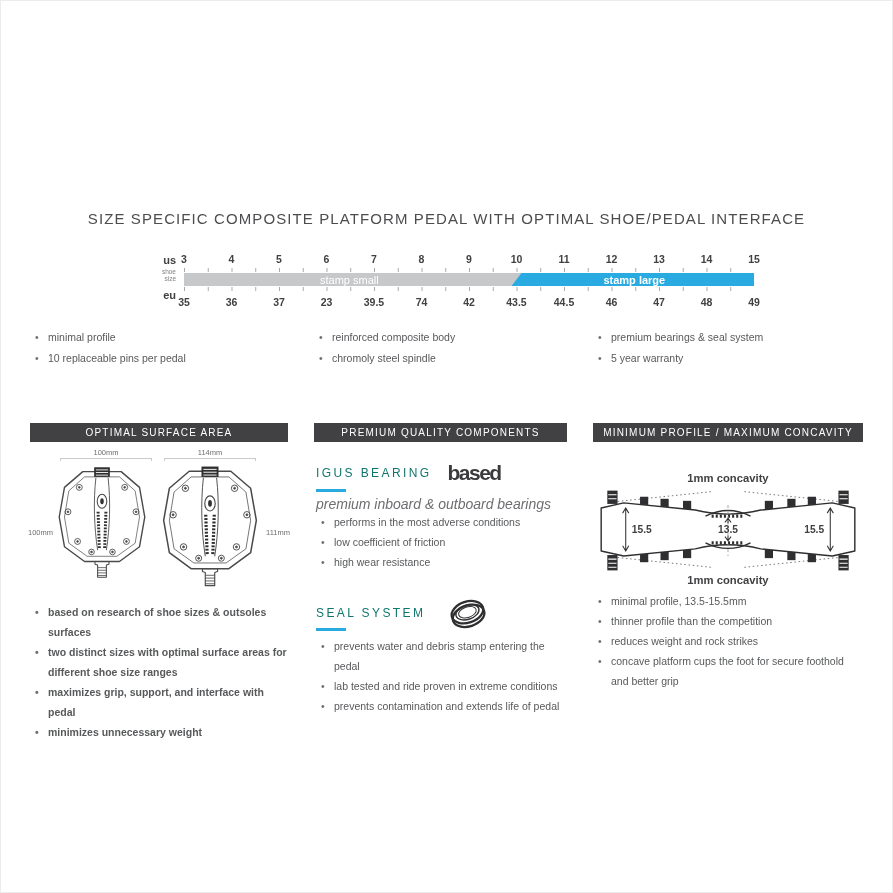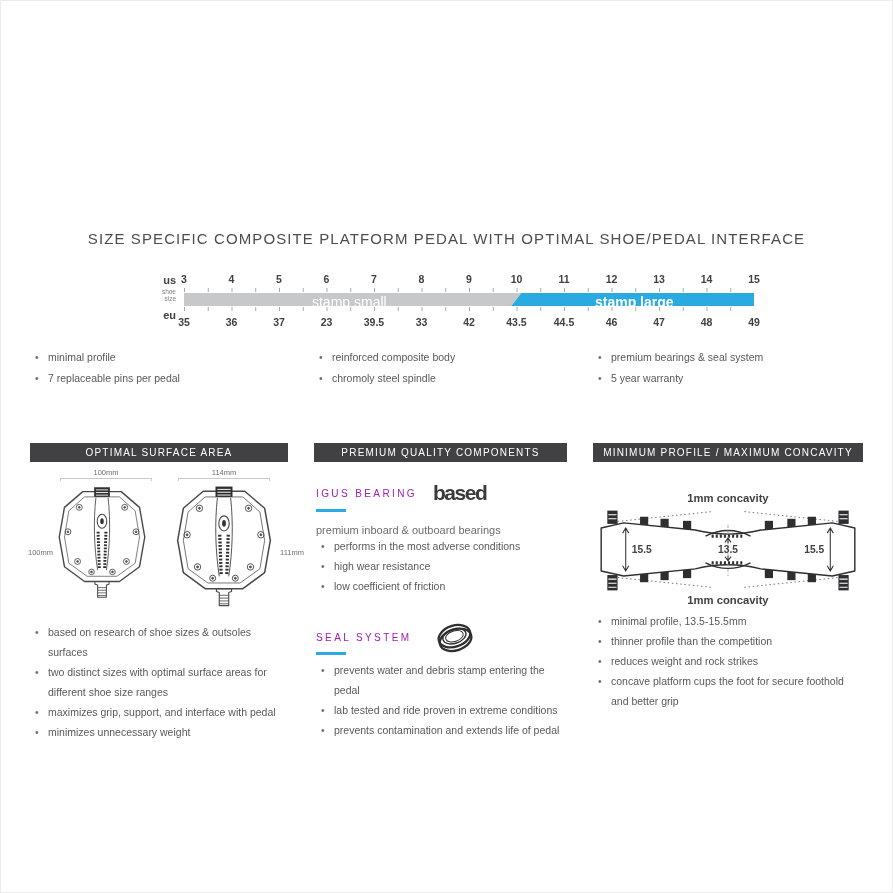--- a/index.html
+++ b/index.html
@@ -1,72 +1,72 @@
 <!DOCTYPE html>
 <html><head>
 <meta charset="utf-8">
 <style>
   * { box-sizing: border-box; }
   html,body { margin:0; padding:0; background:#fff; }
   body { width:893px; height:893px; font-family:"Liberation Sans", sans-serif; color:#58595b; }
   .page { position:relative; width:893px; height:893px; background:#fff; box-shadow: inset 0 0 0 1px #ececec; overflow:hidden; }
 
   
-  .title { padding-top:210px; text-align:center; font-size:15px; letter-spacing:1.1px; color:#4d4d4f; font-weight:400;margin-top:20px; }
+  .title { padding-top:210px; text-align:center; font-size:15px; letter-spacing:1.1px; color:#4d4d4f; font-weight:400; }
 
   
   .chart { position:relative; margin:28px 0 4px 142px; width:620px; height:50px; }
   .chart .rlabel { position:absolute; left:0; width:34px; text-align:right; color:#414042; }
   .rlabel.us  { top:-1px; font-size:11px; font-weight:700; }
   .rlabel.shoe{ top:13px; font-size:6.5px; line-height:7px; color:#808285; font-weight:400; }
   .rlabel.eu  { top:34px; font-size:11px; font-weight:700; }
   .scale { position:absolute; left:42px; top:0; width:570px; height:50px; }
   .nums { position:absolute; left:0; right:0; height:11px; }
   .nums span { position:absolute; transform:translateX(-50%); font-size:10.5px; font-weight:700; color:#414042; white-space:nowrap; }
   .nums-us { top:-2px; }
   .nums-eu { bottom:-2px; }
   .ticks { position:absolute; left:0; right:0; height:4px;
            background-image:linear-gradient(90deg,#a7a9ac 0,#a7a9ac 1px,transparent 1px);
            background-size:calc(100%/24) 100%; background-repeat:repeat-x; }
   .ticks-top { top:13px; } .ticks-bot { top:32px; }
   .bar { position:absolute; top:18px; left:0; right:0; height:13px; background:#c7c8ca; overflow:hidden; }
   .bar-large { position:absolute; top:0; bottom:0; left:calc(58.333% - 5px); right:0; background:#29abe2;
                clip-path:polygon(10px 0, 100% 0, 100% 100%, 0 100%); }
-  .bar-label { position:absolute; top:1px; color:#fff; font-size:14px; transform:translateX(-50%); white-space:nowrap; }
+  .bar-label { position:absolute; top:1px; color:#fff; font-size:11px; transform:translateX(-50%); white-space:nowrap; }
   .bl-small { left:29%; } .bl-large { left:79%;font-weight:bold; }
 
   
   .grid3 { display:grid; grid-template-columns:258px 253px 270px; column-gap:26px; margin:0 30px; }
   .features { margin-top:22px; }
   ul.bullets { list-style:none; margin:0; padding:0 0 0 5px; }
   ul.bullets li { position:relative; padding-left:13px; font-size:10.5px; line-height:21px; color:#58595b; }
   ul.bullets li::before { content:"\2022"; position:absolute; left:0; top:0; color:#6d6e71; }
   ul.bullets.tight li { line-height:20px; }
 
   
   .sections { margin-top:54px; align-items:start; }
   .sec-header { background:#414042; color:#fff; height:19px; line-height:19px; text-align:center;
                 font-size:10px; letter-spacing:1.2px; font-weight:400; }
 
   
-  .pedals { display:flex; gap:14px; padding:6px 0 0 24px; height:160px; }
+  .pedals { display:flex; padding:6px 0 0 24px; height:160px; }
   .pedal-fig { position:relative; width:104px; }
   .fig-dim-top { text-align:center; font-size:7.5px; color:#6d6e71; line-height:9px; }
   .fig-dim-line { height:3px; border-top:1px solid #c9cacc; border-left:1px solid #c9cacc; border-right:1px solid #c9cacc; margin:1px 6px 2px; }
   .fig-side { position:absolute; top:52%; font-size:7.5px; color:#6d6e71; }
   .fig-side.left { left:-26px; } .fig-side.right { right:-28px; }
-  .surface-bullets { margin-top:14px; }
+  .surface-bullets { margin-top:14px;font-weight:bold; }
 
   
   .sub-block { margin-top:22px; padding-left:2px; }
   .sub-head-row { display:flex; align-items:center; gap:16px; }
-  .sub-heading { font-size:10px; letter-spacing:2.4px; color:#a21caf; font-weight:400; }
+  .sub-heading { font-size:12px; letter-spacing:2.4px; color:#0f766e; font-weight:400; }
   .igus-logo { font-weight:700; font-size:21px; letter-spacing:-1.5px; color:#3b3b3d; line-height:18px; }
   .accent-underline { width:30px; height:3px; background:#29abe2; margin:7px 0 0; }
-  .igus-subtitle { font-size:11px; color:#6d6e71; margin-top:12px; }
+  .igus-subtitle { font-style:italic; font-size:14px; color:#6d6e71; margin-top:4px; }
   .sub-bullets { margin-top:10px; }
   .seal-block { margin-top:26px; }
   .seal-icon { margin-top:-6px; }
 
   
   .profile-svg { display:block; margin-top:28px; }
   .profile-bullets { margin-top:30px; }
 </style>
 </head>
 <body>
@@ -142,36 +142,36 @@
         <div class="bar-label bl-small">stamp small</div>
         <div class="bar-label bl-large">stamp large</div>
       </div>
       <div class="ticks ticks-bot"></div>
       <div class="nums nums-eu">
         <span style="left:0%">35</span>
         <span style="left:8.333%">36</span>
         <span style="left:16.667%">37</span>
         <span style="left:25%">23</span>
         <span style="left:33.333%">39.5</span>
-        <span style="left:41.667%">33</span>
+        <span style="left:41.667%">74</span>
         <span style="left:50%">42</span>
         <span style="left:58.333%">43.5</span>
         <span style="left:66.667%">44.5</span>
         <span style="left:75%">46</span>
         <span style="left:83.333%">47</span>
         <span style="left:91.667%">48</span>
         <span style="left:100%">49</span>
       </div>
     </div>
   </div>
 
   <div class="grid3 features">
     <ul class="bullets">
       <li>minimal profile</li>
-      <li>7 replaceable pins per pedal</li>
+      <li>10 replaceable pins per pedal</li>
     </ul>
     <ul class="bullets">
       <li>reinforced composite body</li>
       <li>chromoly steel spindle</li>
     </ul>
     <ul class="bullets">
       <li>premium bearings &amp; seal system</li>
       <li>5 year warranty</li>
     </ul>
   </div>
@@ -211,22 +211,22 @@
 
       <div class="sub-block">
         <div class="sub-head-row">
           <span class="sub-heading">IGUS BEARING</span>
           <span class="igus-logo">based</span>
         </div>
         <div class="accent-underline"></div>
         <div class="igus-subtitle">premium inboard &amp; outboard bearings</div>
         <ul class="bullets tight sub-bullets">
           <li>performs in the most adverse conditions</li>
+          <li>low coefficient of friction</li>
           <li>high wear resistance</li>
-          <li>low coefficient of friction</li>
         </ul>
       </div>
 
       <div class="sub-block seal-block">
         <div class="sub-head-row">
           <span>
             <span class="sub-heading">SEAL SYSTEM</span>
             <div class="accent-underline"></div>
           </span>
           <svg class="seal-icon" viewBox="0 0 56 46" width="54" height="44">

